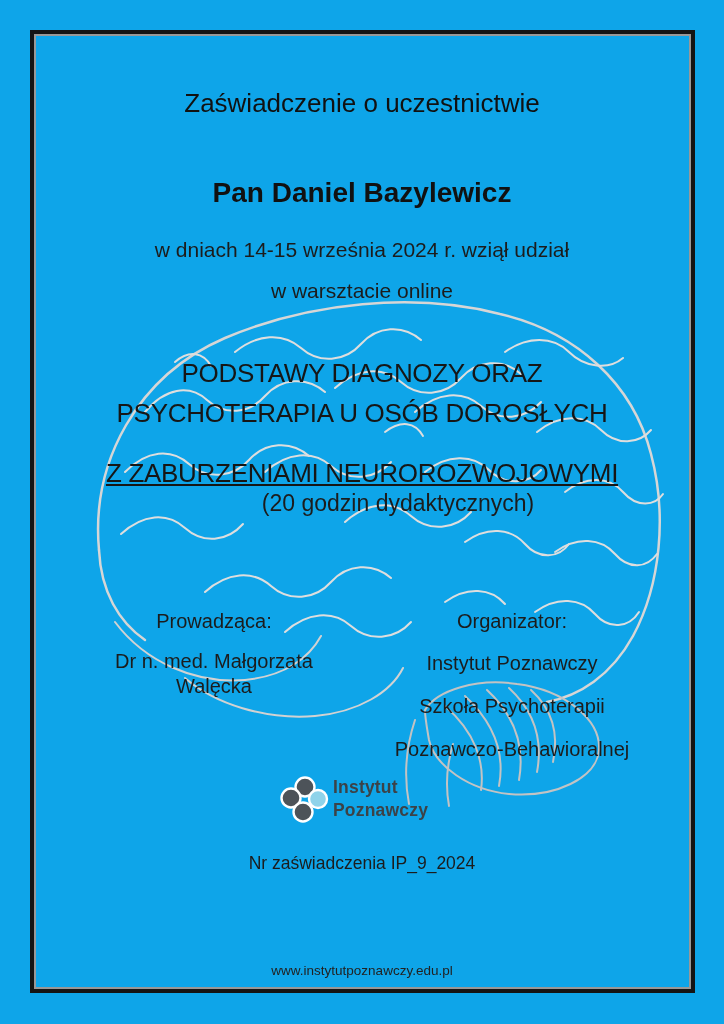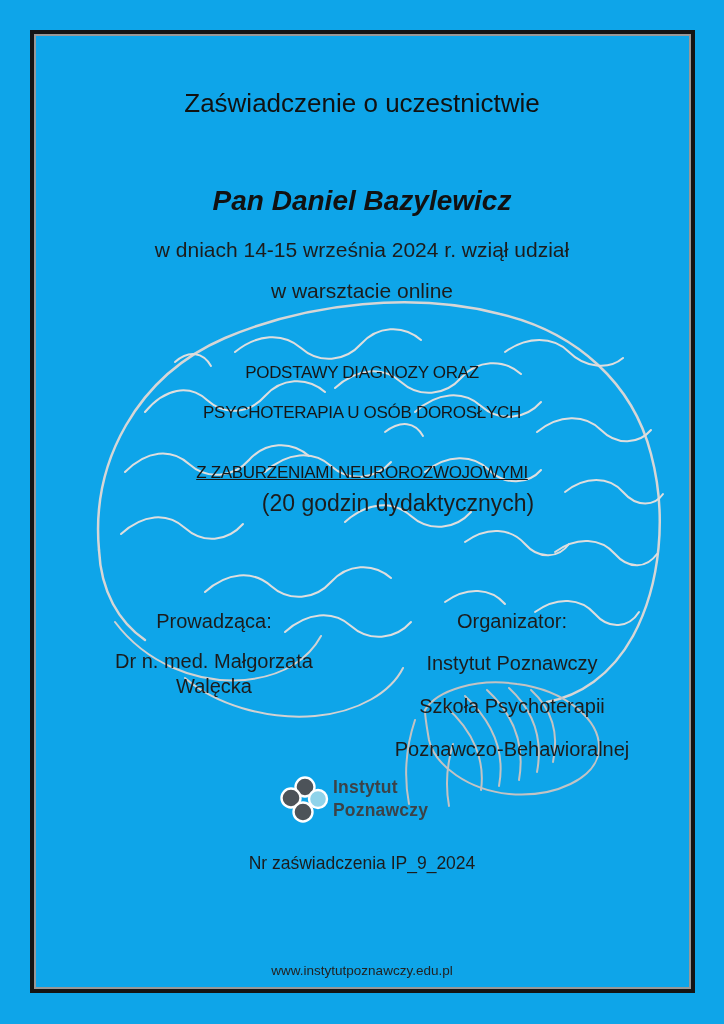--- a/index.html
+++ b/index.html
@@ -7,24 +7,24 @@
     position:relative;width:724px;height:1024px;background:#0ea5e9;overflow:hidden;
     font-family:"Liberation Sans",sans-serif;color:#1c1c1c;
   }
   .frame{
     position:absolute;left:30px;top:30px;width:657px;height:955px;
     border:4px solid #141414;
     box-shadow:inset 0 0 0 2px #989898;
   }
   .abs{position:absolute;left:34px;width:656px;text-align:center;z-index:3;}
   .title{top:88px;font-size:26px;line-height:30px;color:#111;}
-  .name{top:184px;font-size:28px;line-height:34px;font-weight:bold;color:#111;font-style:italic;}
+  .name{top:176px;font-size:28px;line-height:34px;font-weight:bold;color:#111;}
   .dateline{top:237px;font-size:21px;line-height:26px;}
   .formatline{top:278px;font-size:21px;line-height:26px;}
-  .wl{font-size:17px;line-height:34px;letter-spacing:-0.3px;color:#161616;}
+  .wl{font-size:26px;line-height:34px;letter-spacing:-0.3px;color:#161616;}
   .wl1{top:356px;}
   .wl2{top:396px;}
   .wl3{top:456px;text-decoration:underline;}
   .hours{top:489px;font-size:23px;line-height:28px;padding-left:36px;}
   .col{position:absolute;top:593px;z-index:3;text-align:center;font-size:20px;}
   .col .hdr{line-height:24px;margin:16px;}
   .col-left{left:84px;width:260px;}
   .col-left .body{width:240px;margin:11px auto 12px;line-height:25px;}
   .col-right{left:372px;width:280px;}
   .col-right p{margin:18px 0 0;line-height:25px;}

